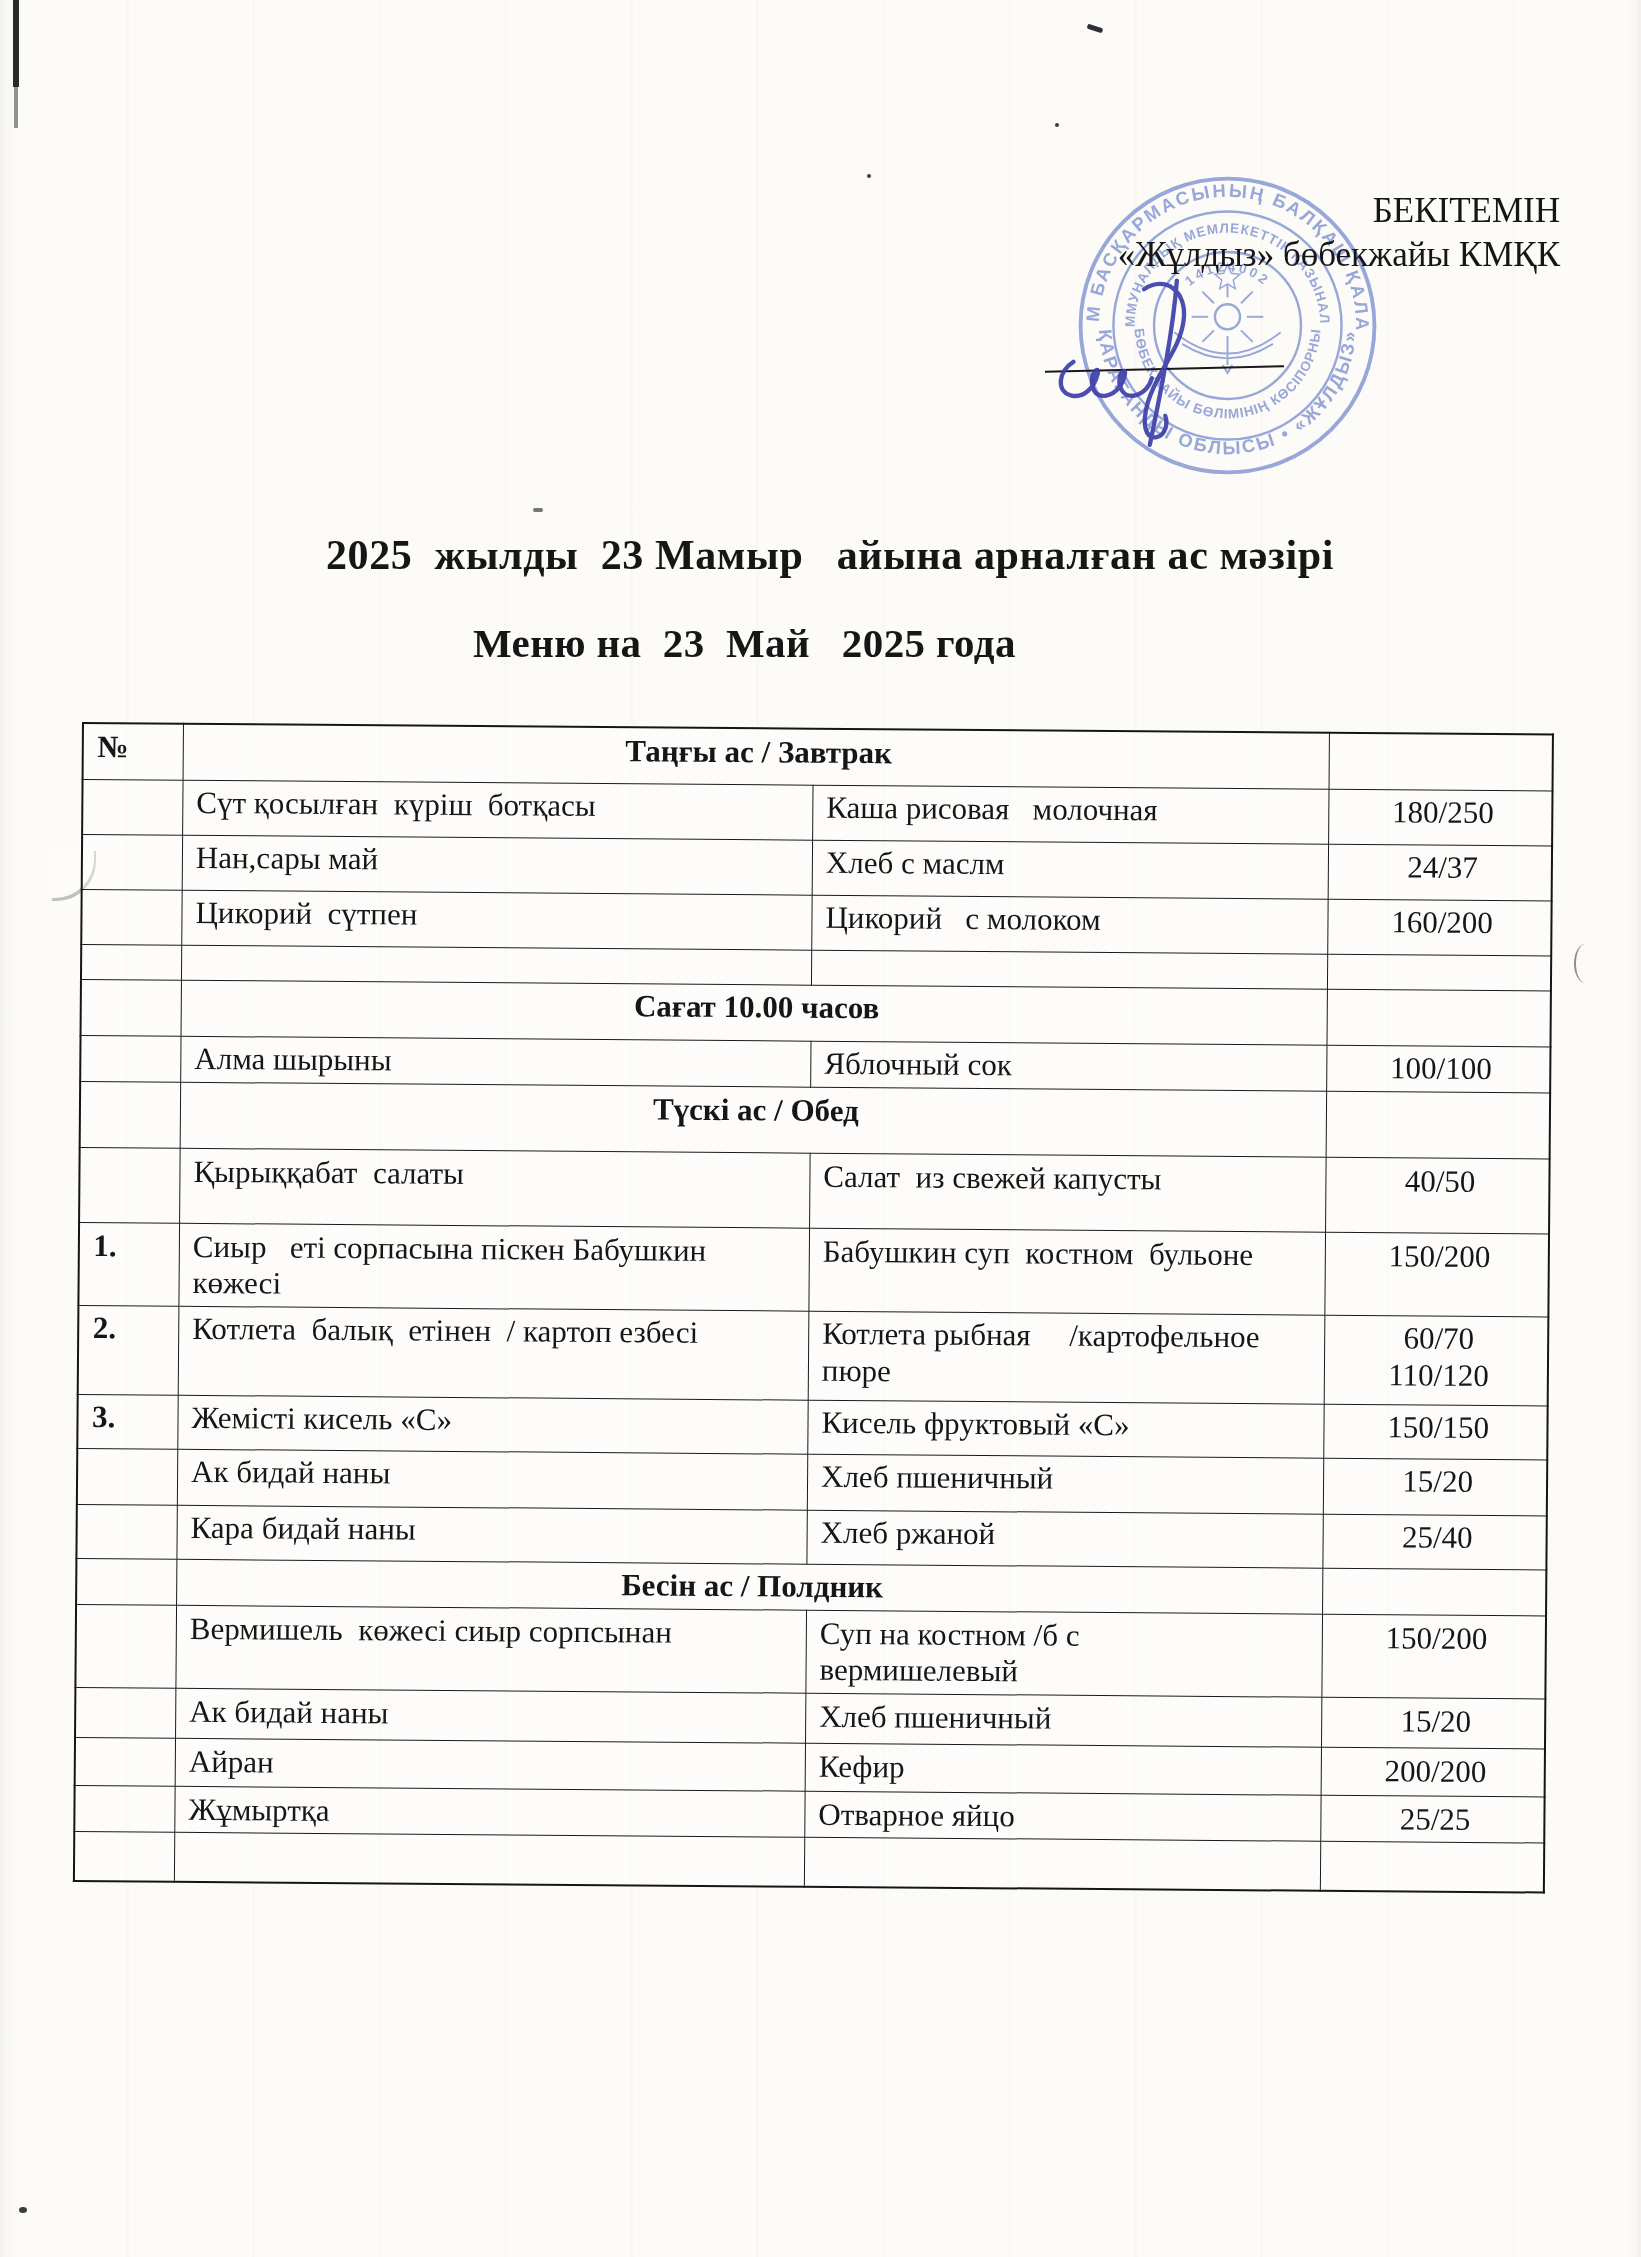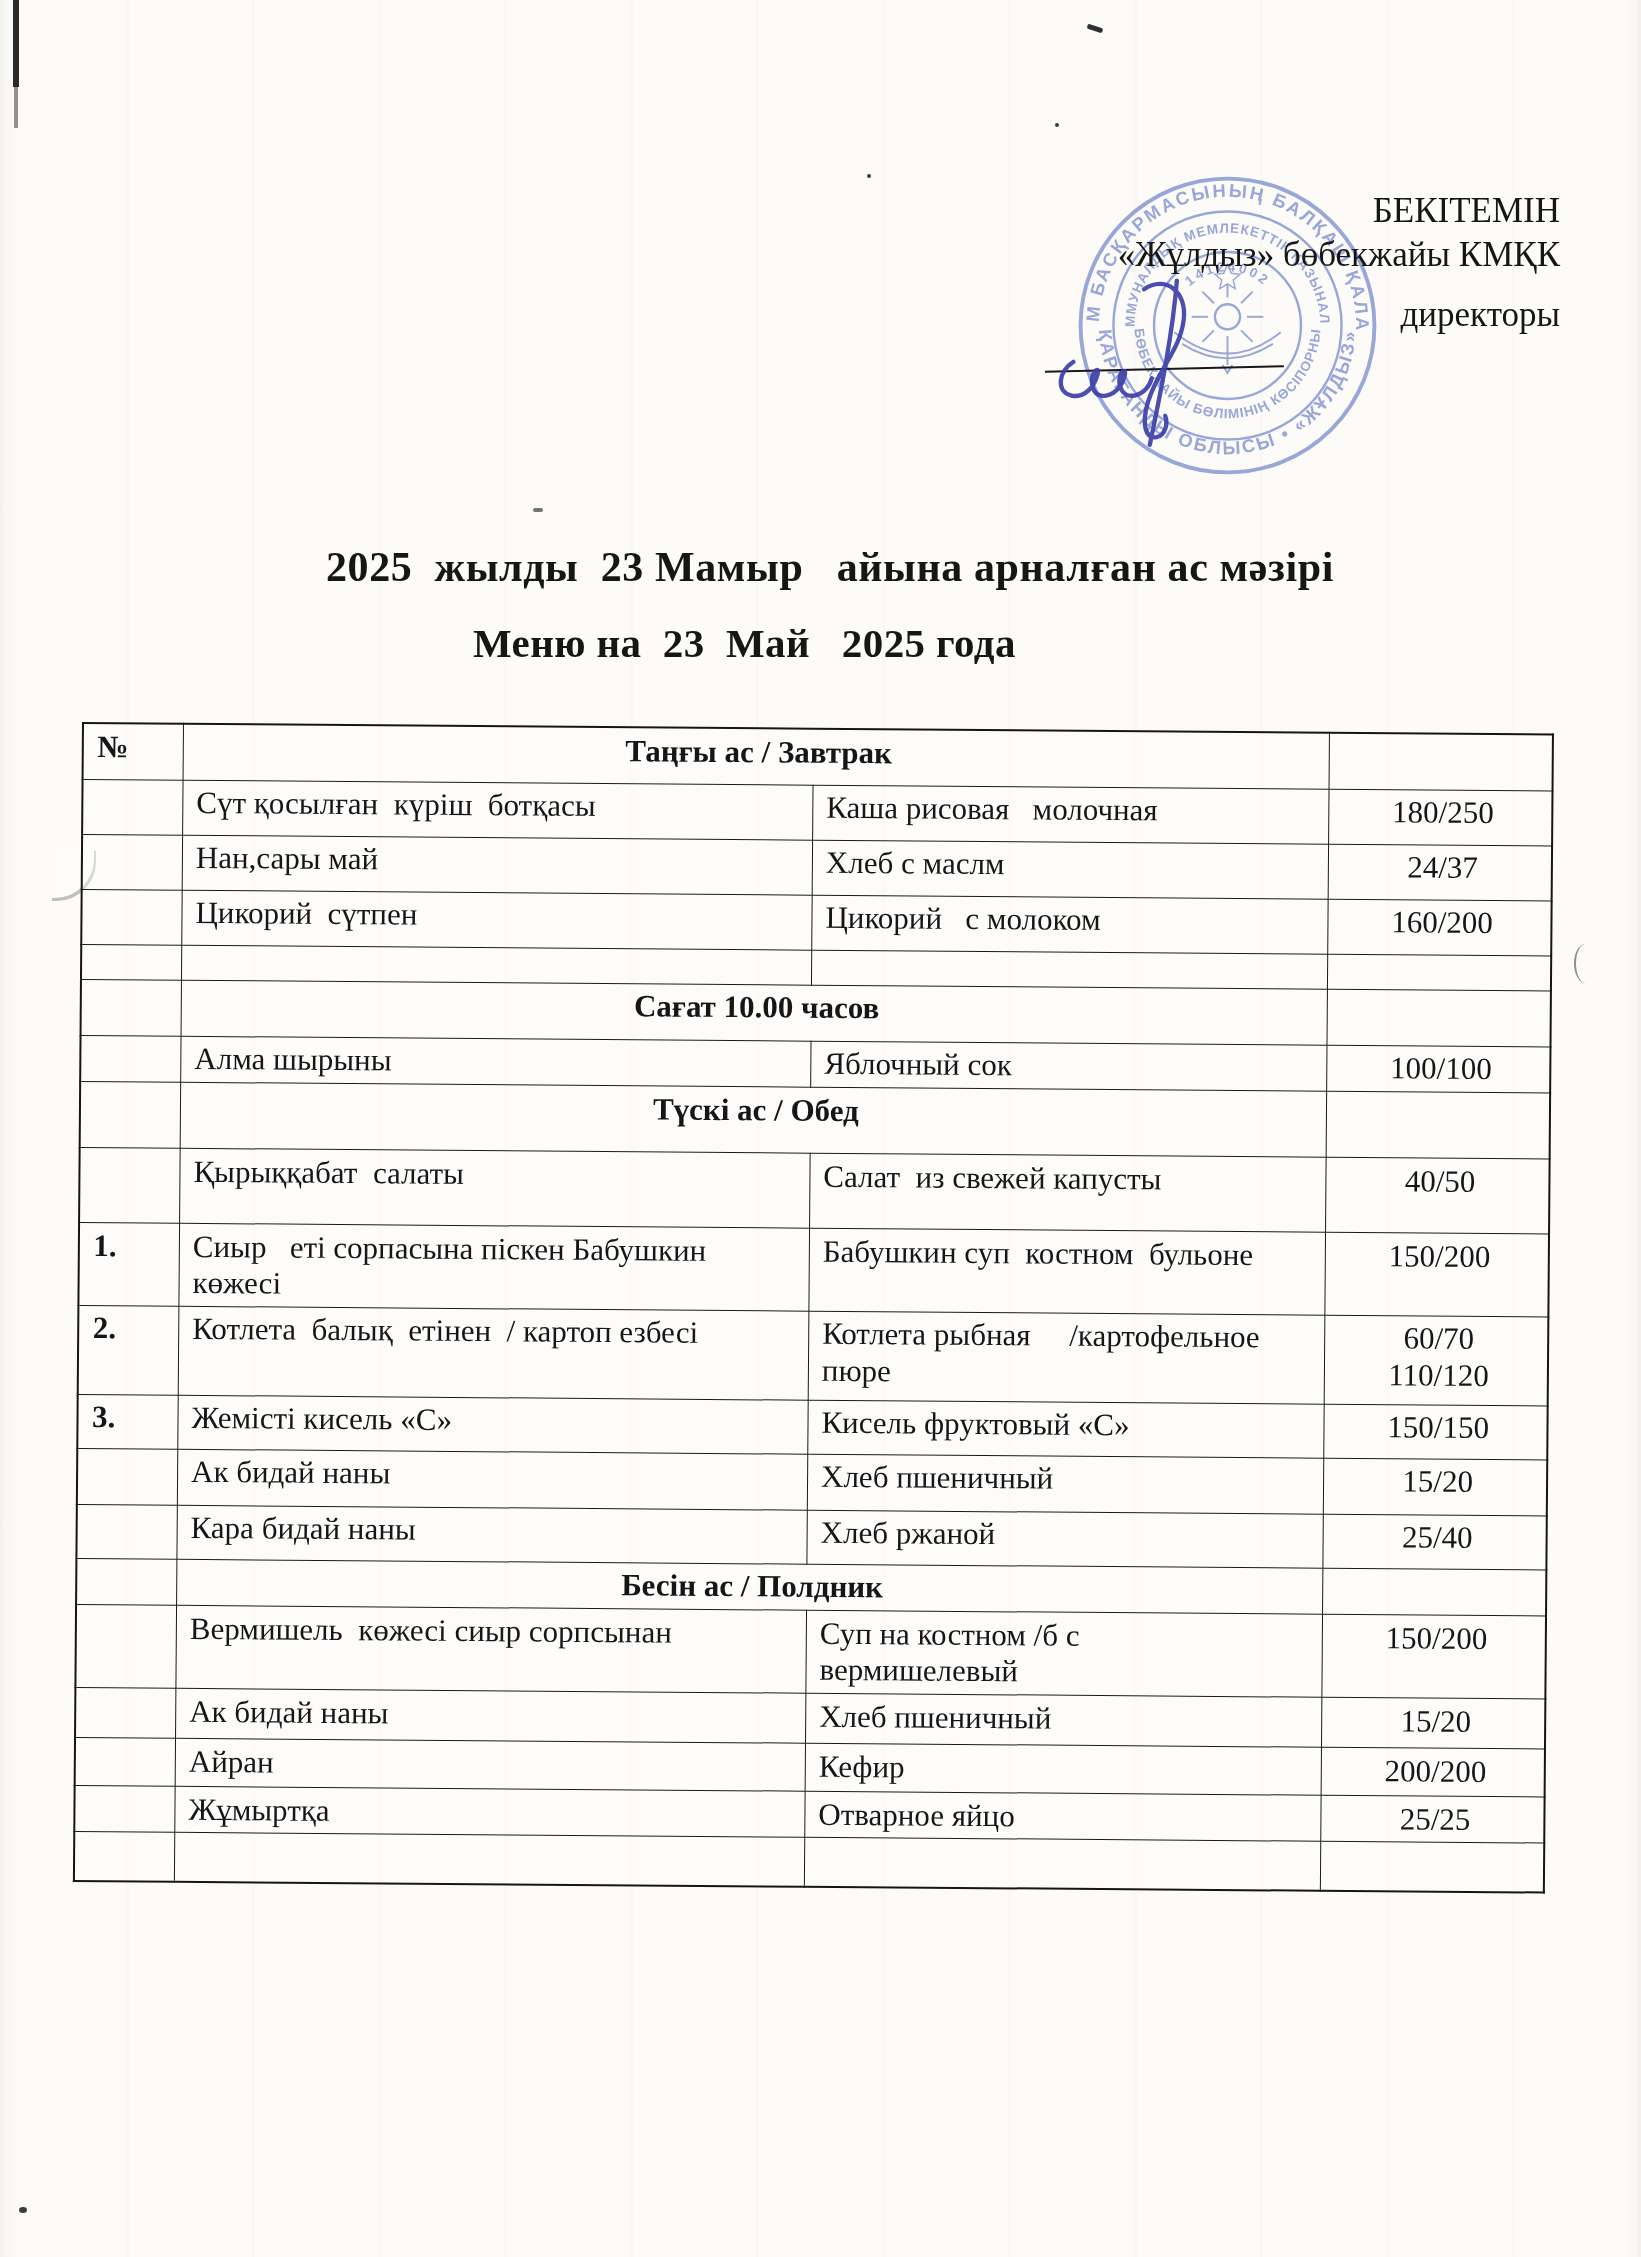--- a/index.html
+++ b/index.html
@@ -33,21 +33,21 @@
     position:absolute;left:1045px;top:368px;width:239px;height:0;
     border-top:2.9px solid #17171c;transform:rotate(-1.3deg);z-index:4;
   }
   
   .stamp{position:absolute;left:1068px;top:166px;z-index:1;opacity:.9;}
   .stamp text{font-family:"Liberation Sans", sans-serif;font-weight:bold;}
   .signature{position:absolute;left:1057px;top:268px;z-index:5;}
   
   .title-kk{
     position:absolute;left:326px;top:531px;
-    font-size:42px;font-weight:bold;letter-spacing:0.6px;white-space:pre;z-index:2;margin-top:12px;
+    font-size:42px;font-weight:bold;letter-spacing:0.6px;white-space:pre;z-index:2;
   }
   .title-ru{
     position:absolute;left:473px;top:619px;
     font-size:41px;font-weight:bold;letter-spacing:0.4px;white-space:pre;z-index:2;
   }
   
   .table-wrap{position:absolute;left:82px;top:722px;transform:rotate(.45deg);transform-origin:top left;}
   table.menu{border-collapse:collapse;table-layout:fixed;width:1470px;background:rgba(255,255,255,.35);}
   table.menu td{
     border:1.9px solid #1a1a1a;vertical-align:top;
@@ -110,21 +110,20 @@
       <text font-size="19" letter-spacing="2.5"><textPath href="#arcOuterBot" startOffset="50%" text-anchor="middle">• ҚАРАҒАНДЫ ОБЛЫСЫ • «ЖҰЛДЫЗ» •</textPath></text>
       <text font-size="14" letter-spacing="1"><textPath href="#arcInnerTop" startOffset="50%" text-anchor="middle">КОММУНАЛДЫҚ МЕМЛЕКЕТТІК ҚАЗЫНАЛЫҚ</textPath></text>
       <text font-size="14" letter-spacing="1"><textPath href="#arcInnerBot" startOffset="50%" text-anchor="middle">БӨБЕКЖАЙЫ БӨЛІМІНІҢ КӨСІПОРНЫ</textPath></text>
       <text font-size="14" letter-spacing="3"><textPath href="#arcNumber" startOffset="50%" text-anchor="middle">14124002</textPath></text>
     </g>
   </svg>
 
   <div class="approval">
     <div>БЕКІТЕМІН</div>
     <div>«Жұлдыз» бөбекжайы КМҚК</div>
-    <div class="role-line">директоры</div>
   </div>
   <div class="sig-underline"></div>
 
   <svg class="signature" width="203" height="203" viewBox="0 0 210 210">
     <g stroke="#3d40a9" stroke-width="4.5" fill="none" stroke-linecap="round" opacity=".92">
       <path d="M 17,97 c -15,9 -19,31 -2,35 c 14,3 24,-10 27,-22 c 2,-7 -3,-5 -5,1 c -3,12 2,23 14,21 c 11,-2 17,-12 19,-21 c 2,-7 -3,-5 -5,1 c -2,11 3,22 15,20 c 10,-2 16,-10 18,-18"></path>
       <path d="M 90,22 c 22,-15 45,2 41,32 c -4,32 -27,51 -37,85 c -7,24 -2,38 9,36 c 9,-2 12,-14 9,-22"></path>
       <path d="M 124,13 c -4,52 -16,112 -28,170"></path>
     </g>
   </svg>

